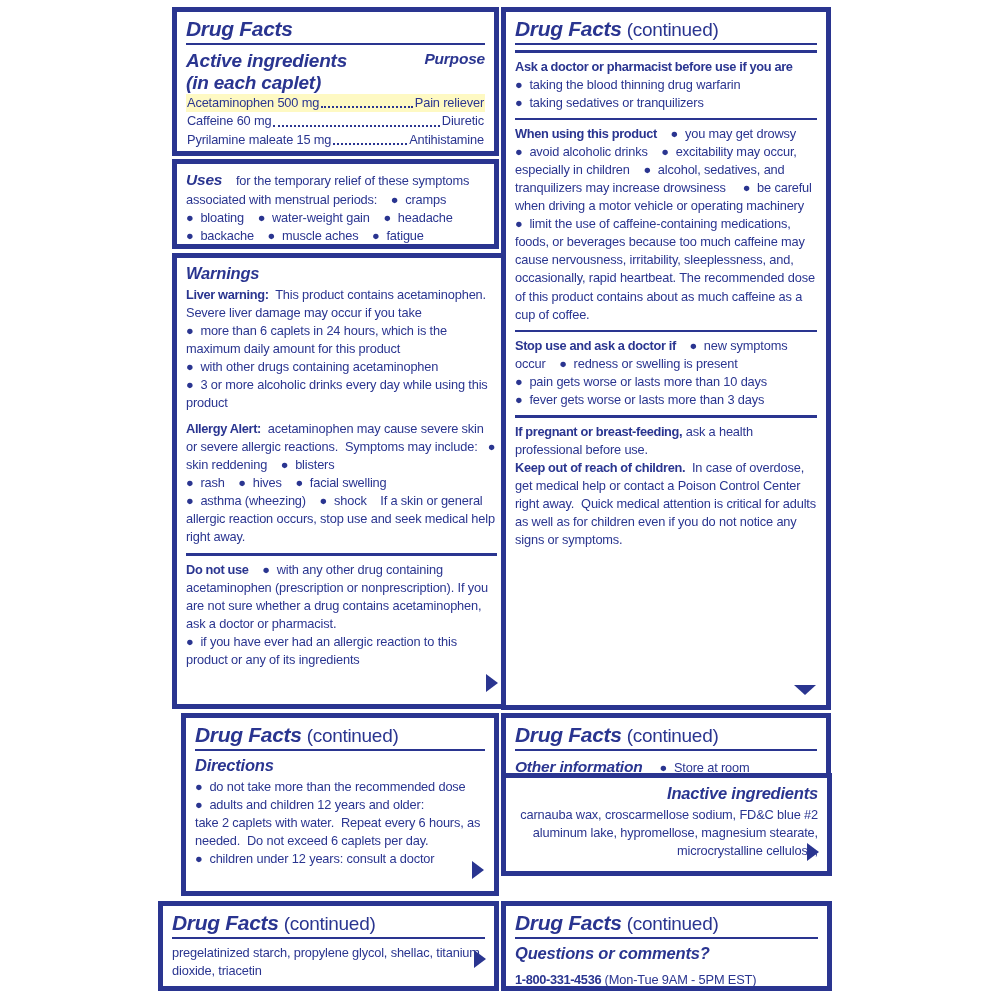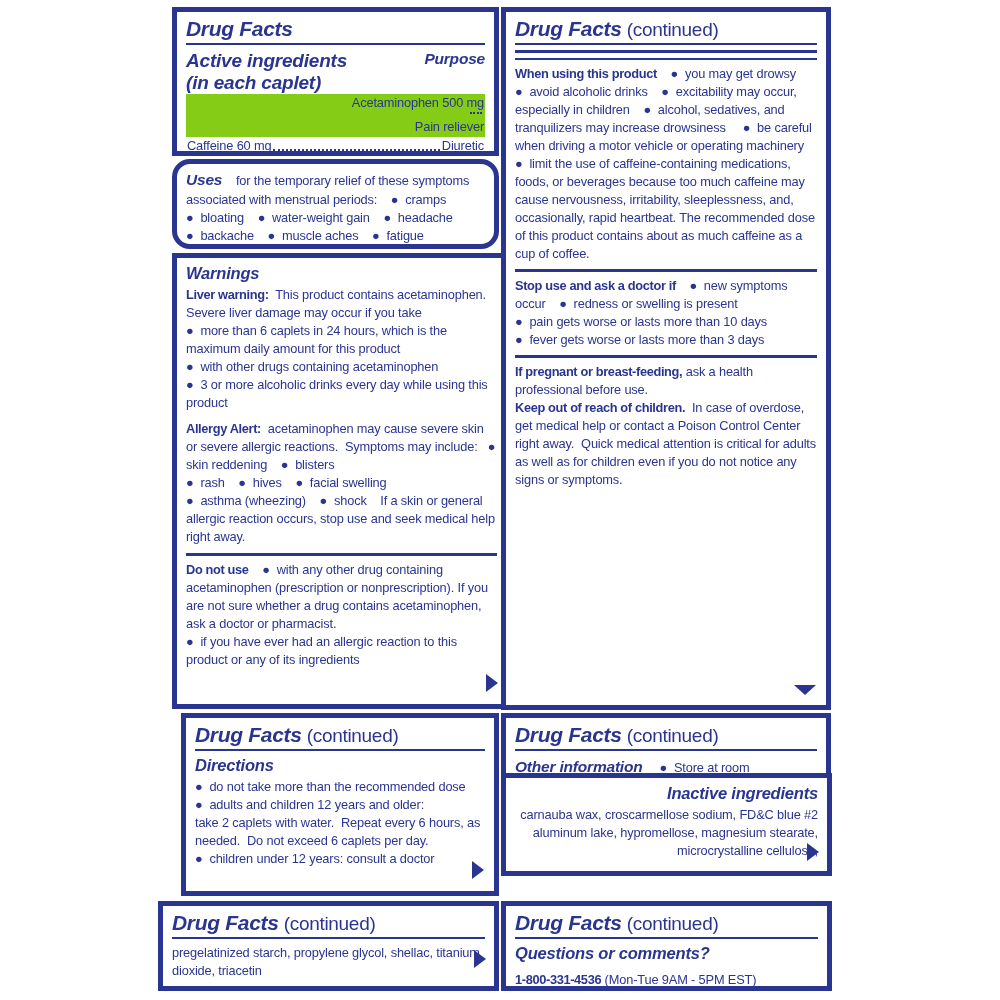--- a/index.html
+++ b/index.html
@@ -10,21 +10,21 @@
   .box {
     position: absolute;
     background: #ffffff;
     border: 5px solid #2A3590;
     padding: 5px 9px 6px 9px;
     overflow: hidden;
   }
 
   
   #box-active     { left: 172px; top: 7px;   width: 327px; height: 149px; }
-  #box-uses       { left: 172px; top: 159px; width: 327px; height: 90px; border-radius: 18px;  }
+  #box-uses       { left: 172px; top: 159px; width: 327px; height: 90px;  }
   #box-warnings   { left: 172px; top: 253px; width: 339px; height: 456px; }
   #box-right-top  { left: 501px; top: 7px;   width: 330px; height: 703px; }
   #box-directions { left: 181px; top: 713px; width: 318px; height: 183px; }
   #box-otherinfo  { left: 501px; top: 713px; width: 330px; height: 77px;  }
   #box-inactive   { left: 501px; top: 773px; width: 331px; height: 103px; text-align: right; }
   #box-bot-left   { left: 158px; top: 901px; width: 341px; height: 90px;  }
   #box-bot-right  { left: 501px; top: 901px; width: 331px; height: 90px;  }
 
   .df-title { font-size: 21px; line-height: 1.15; letter-spacing: -0.3px; margin-bottom: 2px; }
   .t-main { font-weight: bold; font-style: italic; }
@@ -38,21 +38,21 @@
   .rich { font-size: 12.8px; line-height: 1.41; letter-spacing: -0.15px; white-space: pre-wrap; margin-bottom: 6px; }
   .rich:last-child { margin-bottom: 0; }
   .seg-b  { font-weight: bold; letter-spacing: -0.35px; }
   .seg-bi { font-weight: bold; font-style: italic; font-size: 15.5px; letter-spacing: -0.2px; }
 
   
   .ai-head { display: flex; justify-content: space-between; align-items: flex-start; margin-top: 1px; }
   .ai-head-left  { font-size: 19px; font-weight: bold; font-style: italic; line-height: 1.15; letter-spacing: -0.2px; }
   .ai-head-right { font-size: 15.5px; font-weight: bold; font-style: italic; letter-spacing: -0.2px; }
   .ai-row { display: flex; align-items: flex-end; font-size: 12.8px; line-height: 1.45; letter-spacing: -0.15px; padding: 0 1px; }
-  .ai-row.hl { background: #84cc16; flex-direction: column; }
+  .ai-row.hl { background: #fef9c3; }
   .lead { flex: 1 1 auto; border-bottom: 2px dotted #2A3590; margin: 0 2px 4px 2px; min-width: 12px; }
 
   
   .arr-right {
     position: absolute; width: 0; height: 0;
     border-left: 12px solid #2A3590;
     border-top: 9px solid transparent;
     border-bottom: 9px solid transparent;
   }
   .arr-down {
@@ -121,20 +121,23 @@
 ●  if you have ever had an allergic reaction to this product or any of its ingredients</span></div>
     <div class="arr-right"></div>
   </div>
 
   <div class="box" id="box-right-top">
     <div class="df-title">
       <span class="t-main">Drug Facts</span><span class="t-cont"> (continued)</span>
     </div>
     <div class="rule"></div>
     <div class="divider"></div>
+    <div class="rich"><span class="seg-b">Ask a doctor or pharmacist before use if you are</span><span>
+●  taking the blood thinning drug warfarin
+●  taking sedatives or tranquilizers</span></div>
     <div class="divider"></div>
     <div class="rich"><span class="seg-b">When using this product</span><span>    ●  you may get drowsy    ●  avoid alcoholic drinks    ●  excitability may occur, especially in children    ●  alcohol, sedatives, and tranquilizers may increase drowsiness     ●  be careful when driving a motor vehicle or operating machinery     ●  limit the use of caffeine-containing medications, foods, or beverages because too much caffeine may cause nervousness, irritability, sleeplessness, and, occasionally, rapid heartbeat. The recommended dose of this product contains about as much caffeine as a cup of coffee.</span></div>
     <div class="divider"></div>
     <div class="rich"><span class="seg-b">Stop use and ask a doctor if</span><span>    ●  new symptoms occur    ●  redness or swelling is present
 ●  pain gets worse or lasts more than 10 days
 ●  fever gets worse or lasts more than 3 days</span></div>
     <div class="divider"></div>
     <div class="rich"><span class="seg-b">If pregnant or breast-feeding,</span><span> ask a health professional before use.
 </span><span class="seg-b">Keep out of reach of children.</span><span>  In case of overdose, get medical help or contact a Poison Control Center right away.  Quick medical attention is critical for adults as well as for children even if you do not notice any signs or symptoms.</span></div>
     <div class="arr-down"></div>

